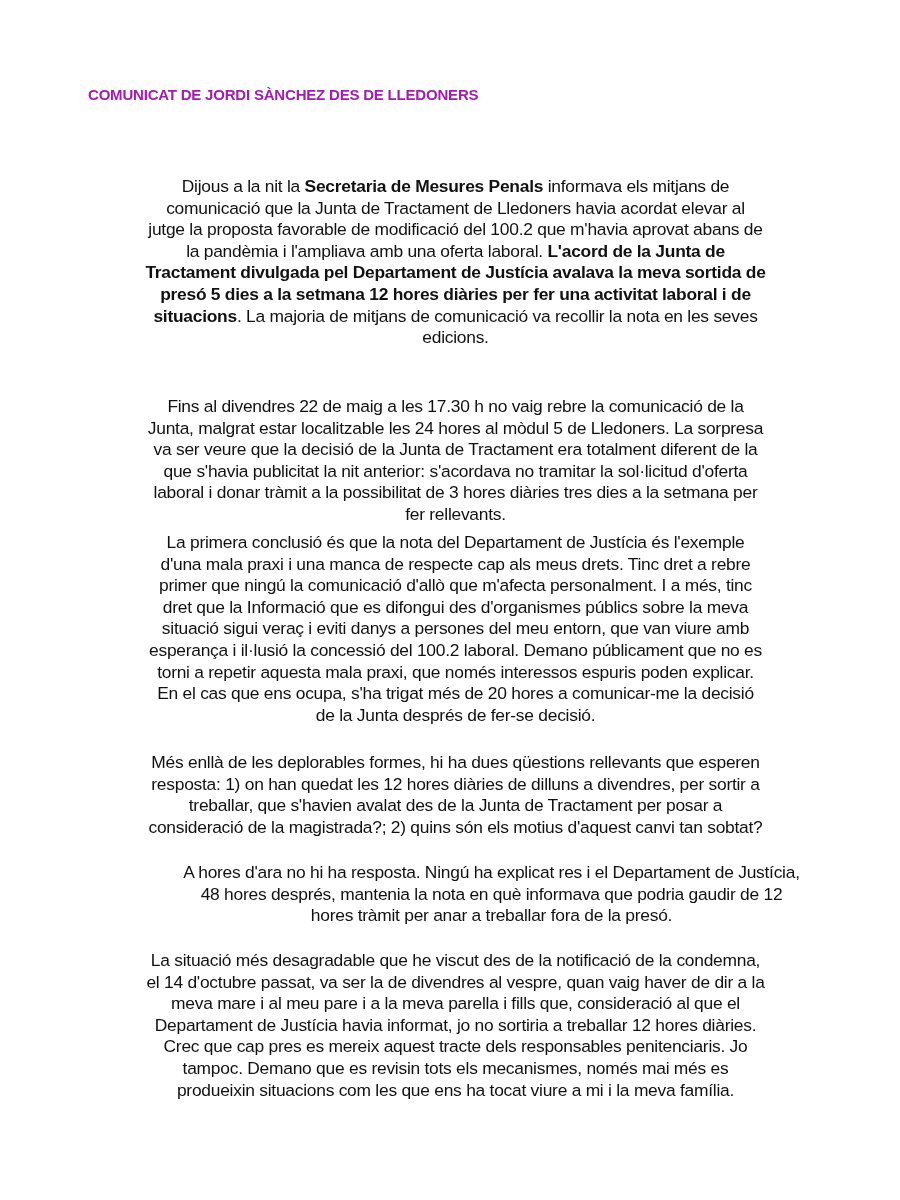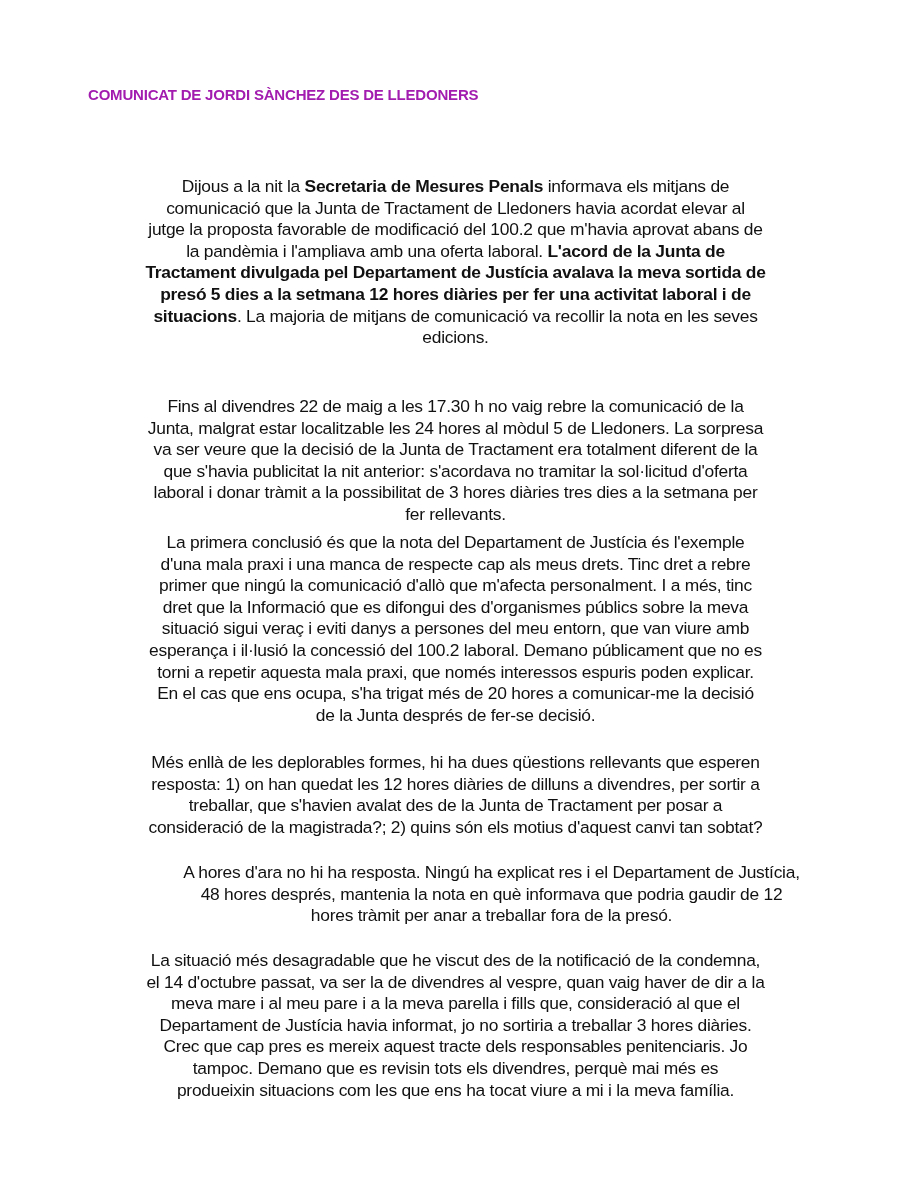--- a/index.html
+++ b/index.html
@@ -65,18 +65,18 @@
     </div>
   <div class="para" style="top:862px;margin-left:36px;">
       <span class="line"><span>A hores d'ara no hi ha resposta. Ningú ha explicat res i el Departament de Justícia,</span></span>
       <span class="line"><span>48 hores després, mantenia la nota en què informava que podria gaudir de 12</span></span>
       <span class="line"><span>hores tràmit per anar a treballar fora de la presó.</span></span>
     </div>
   <div class="para" style="top:950px;">
       <span class="line"><span>La situació més desagradable que he viscut des de la notificació de la condemna,</span></span>
       <span class="line"><span>el 14 d'octubre passat, va ser la de divendres al vespre, quan vaig haver de dir a la</span></span>
       <span class="line"><span>meva mare i al meu pare i a la meva parella i fills que, consideració al que el</span></span>
-      <span class="line"><span>Departament de Justícia havia informat, jo no sortiria a treballar 3 hores diàries.</span></span>
+      <span class="line"><span>Departament de Justícia havia informat, jo no sortiria a treballar 12 hores diàries.</span></span>
       <span class="line"><span>Crec que cap pres es mereix aquest tracte dels responsables penitenciaris. Jo</span></span>
-      <span class="line"><span>tampoc. Demano que es revisin tots els divendres, perquè mai més es</span></span>
+      <span class="line"><span>tampoc. Demano que es revisin tots els mecanismes, només mai més es</span></span>
       <span class="line"><span>produeixin situacions com les que ens ha tocat viure a mi i la meva família.</span></span>
     </div>
 </div>
 
 </body></html>

